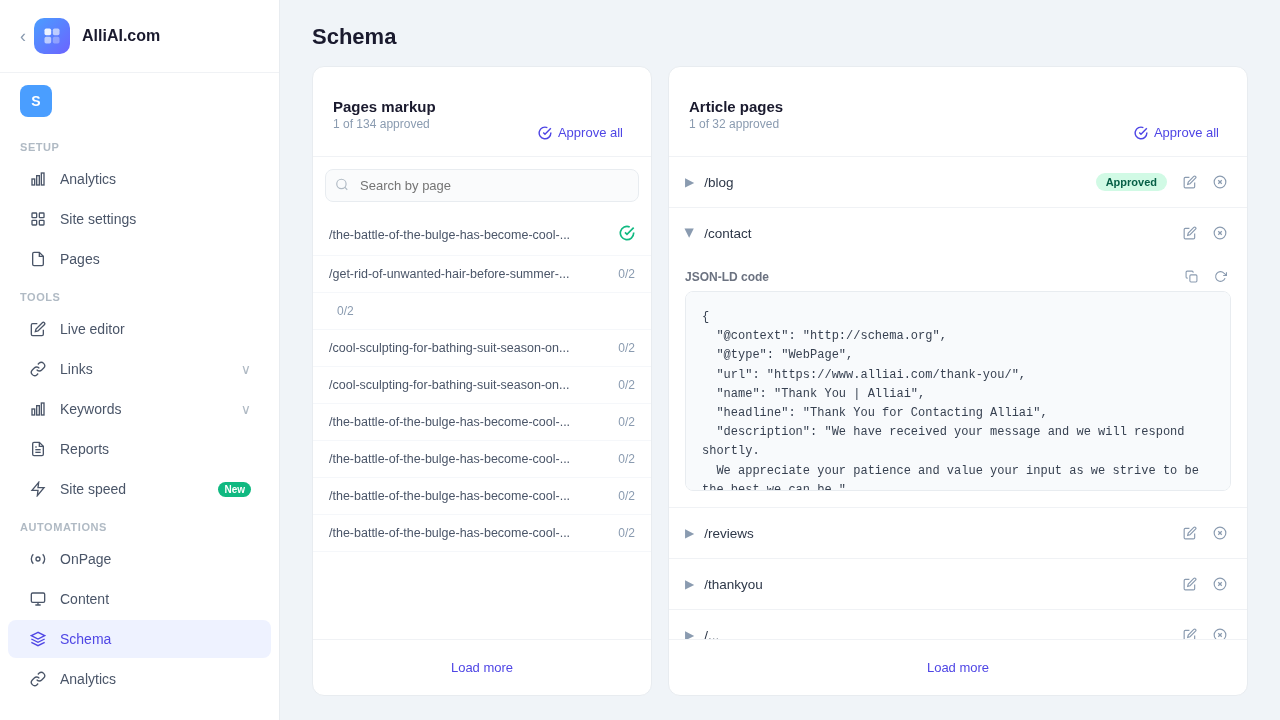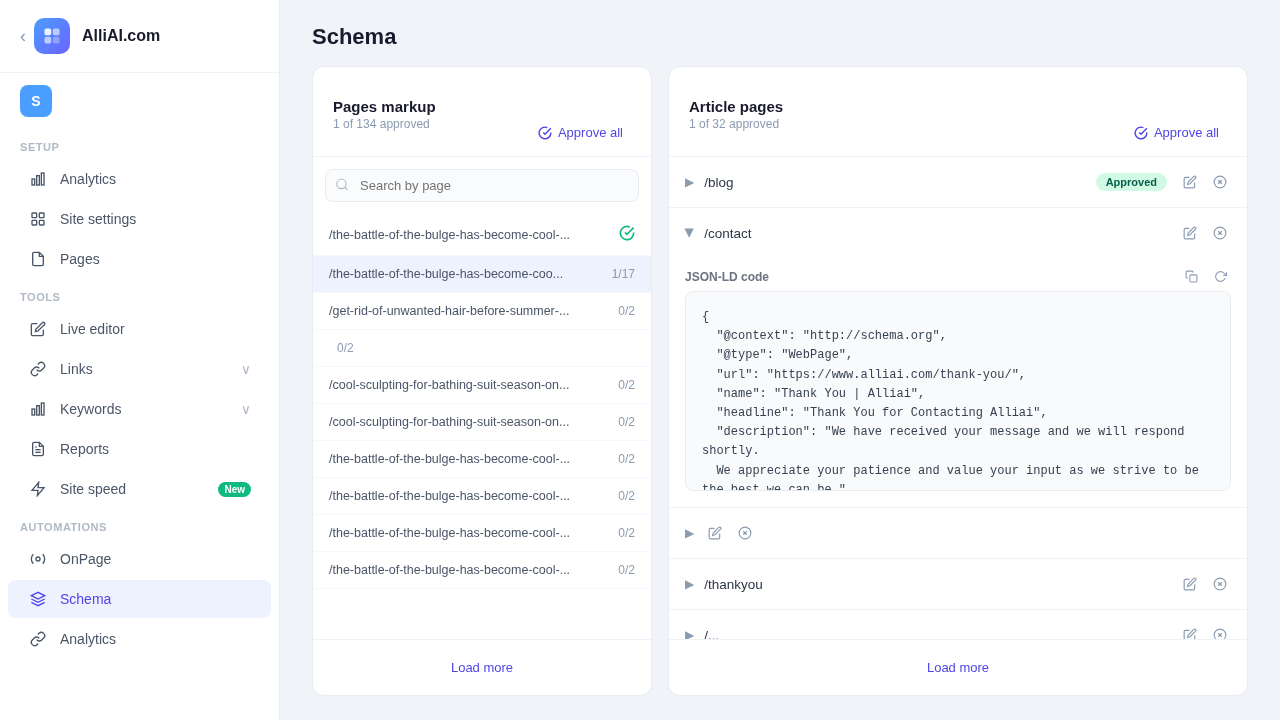--- a/index.html
+++ b/index.html
@@ -265,20 +265,29 @@
   <div class="sidebar-item">
     <span class="icon">
       <svg width="16" height="16" viewBox="0 0 24 24" fill="none" stroke="currentColor" stroke-width="2">
           <circle cx="12" cy="12" r="3"></circle>
           <path d="M19.07 4.93a10 10 0 0 1 0 14.14M4.93 4.93a10 10 0 0 0 0 14.14"></path>
         </svg>
     </span>
     <span class="label">OnPage</span>
   </div>
 
+  <div class="sidebar-item">
+    <span class="icon">
+      <svg width="16" height="16" viewBox="0 0 24 24" fill="none" stroke="currentColor" stroke-width="2">
+          <rect x="2" y="3" width="20" height="14" rx="2"></rect>
+          <path d="M8 21h8M12 17v4"></path>
+        </svg>
+    </span>
+    <span class="label">Content</span>
+  </div>
 
   <div class="sidebar-item active">
     <span class="icon">
       <svg width="16" height="16" viewBox="0 0 24 24" fill="none" stroke="currentColor" stroke-width="2">
           <path d="M12 2L2 7l10 5 10-5-10-5z"></path>
           <path d="M2 17l10 5 10-5"></path>
           <path d="M2 12l10 5 10-5"></path>
         </svg>
     </span>
     <span class="label">Schema</span>
@@ -332,24 +341,20 @@
         <div class="page-item">
           <span class="page-path">/the-battle-of-the-bulge-has-become-cool-...</span>
           <span class="check-icon" style="color:#10b981;">
             <svg width="16" height="16" viewBox="0 0 24 24" fill="none" stroke="currentColor" stroke-width="2.5">
                 <path d="M22 11.08V12a10 10 0 1 1-5.93-9.14"></path>
                 <polyline points="22,4 12,14.01 9,11.01"></polyline>
               </svg>
           </span>
         </div>
 
-        <div class="page-item active">
-          <span class="page-path">/the-battle-of-the-bulge-has-become-coo...</span>
-          <span class="page-count">1/17</span>
-        </div>
 
         <div class="page-item">
           <span class="page-path">/get-rid-of-unwanted-hair-before-summer-...</span>
           <span class="page-count">0/2</span>
         </div>
         <div class="page-item">
           <span class="page-count">0/2</span>
         </div>
         <div class="page-item">
           <span class="page-path">/cool-sculpting-for-bathing-suit-season-on...</span>
@@ -470,20 +475,21 @@
   "description": "We have received your message and we will respond shortly.
   We appreciate your patience and value your input as we strive to be the best we can be."
 }</pre>
             </div>
           </div>
         </div>
 
         <div class="article-item">
           <div class="article-header">
             <span class="chevron">▶</span>
+            <span class="article-path">/reviews</span>
             <div class="article-actions">
               <button class="action-btn">
                 <svg width="14" height="14" viewBox="0 0 24 24" fill="none" stroke="currentColor" stroke-width="2">
                     <path d="M11 4H4a2 2 0 0 0-2 2v14a2 2 0 0 0 2 2h14a2 2 0 0 0 2-2v-7"></path>
                     <path d="M18.5 2.5a2.121 2.121 0 0 1 3 3L12 15l-4 1 1-4 9.5-9.5z"></path>
                   </svg>
               </button>
               <button class="action-btn">
                 <svg width="14" height="14" viewBox="0 0 24 24" fill="none" stroke="currentColor" stroke-width="2">
                     <circle cx="12" cy="12" r="10"></circle>

